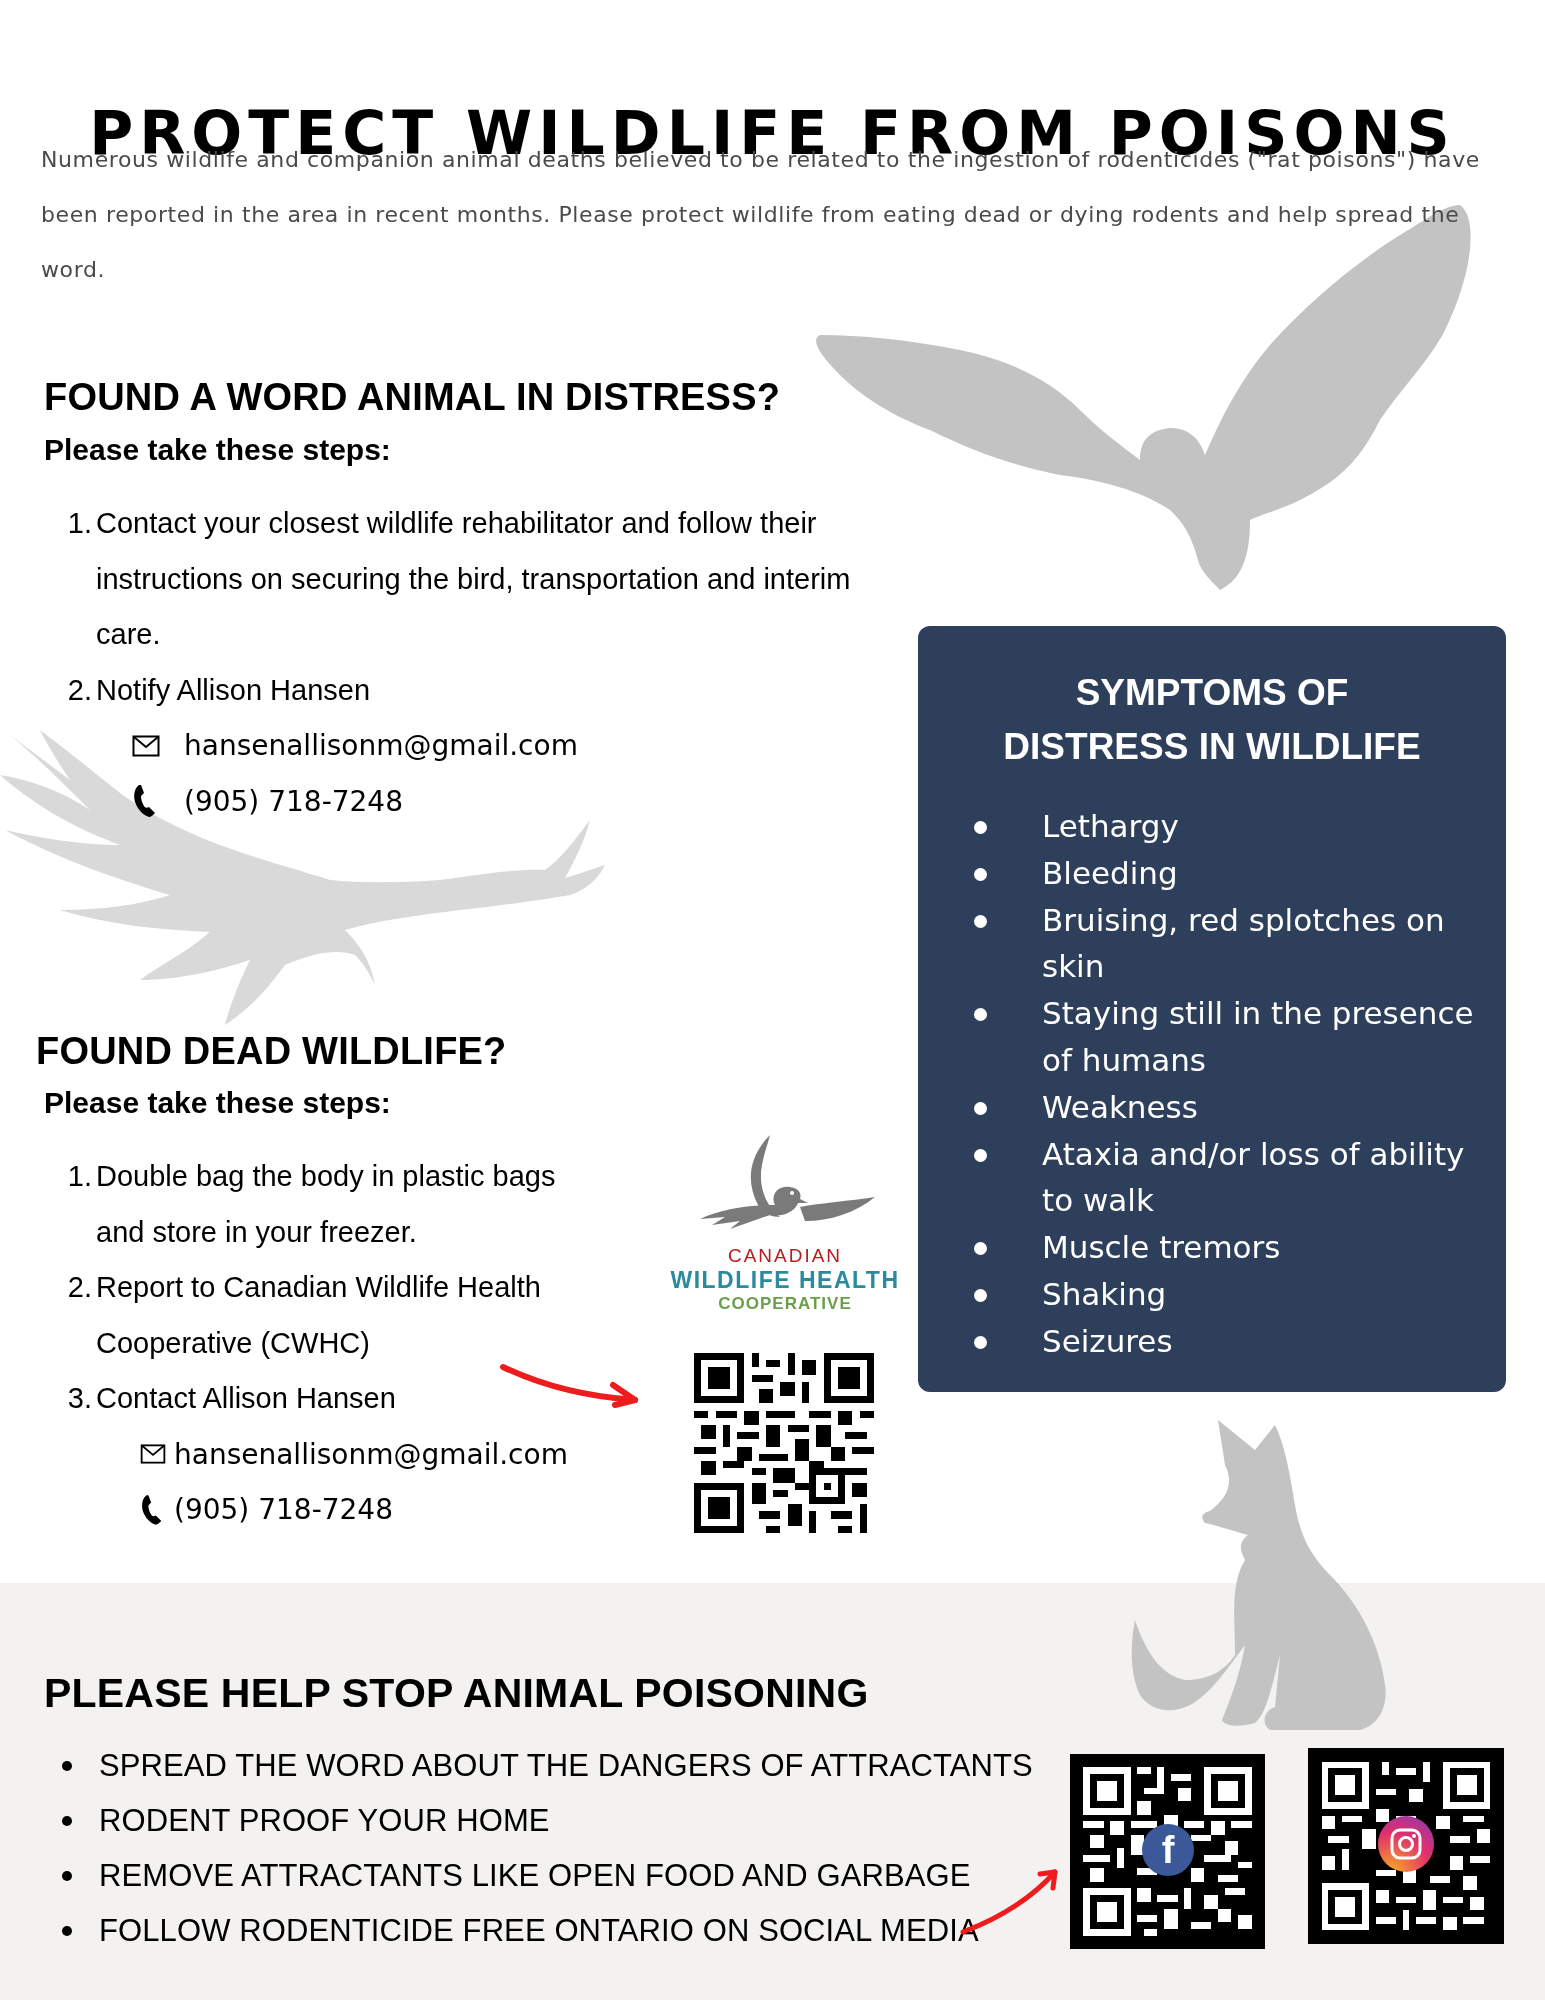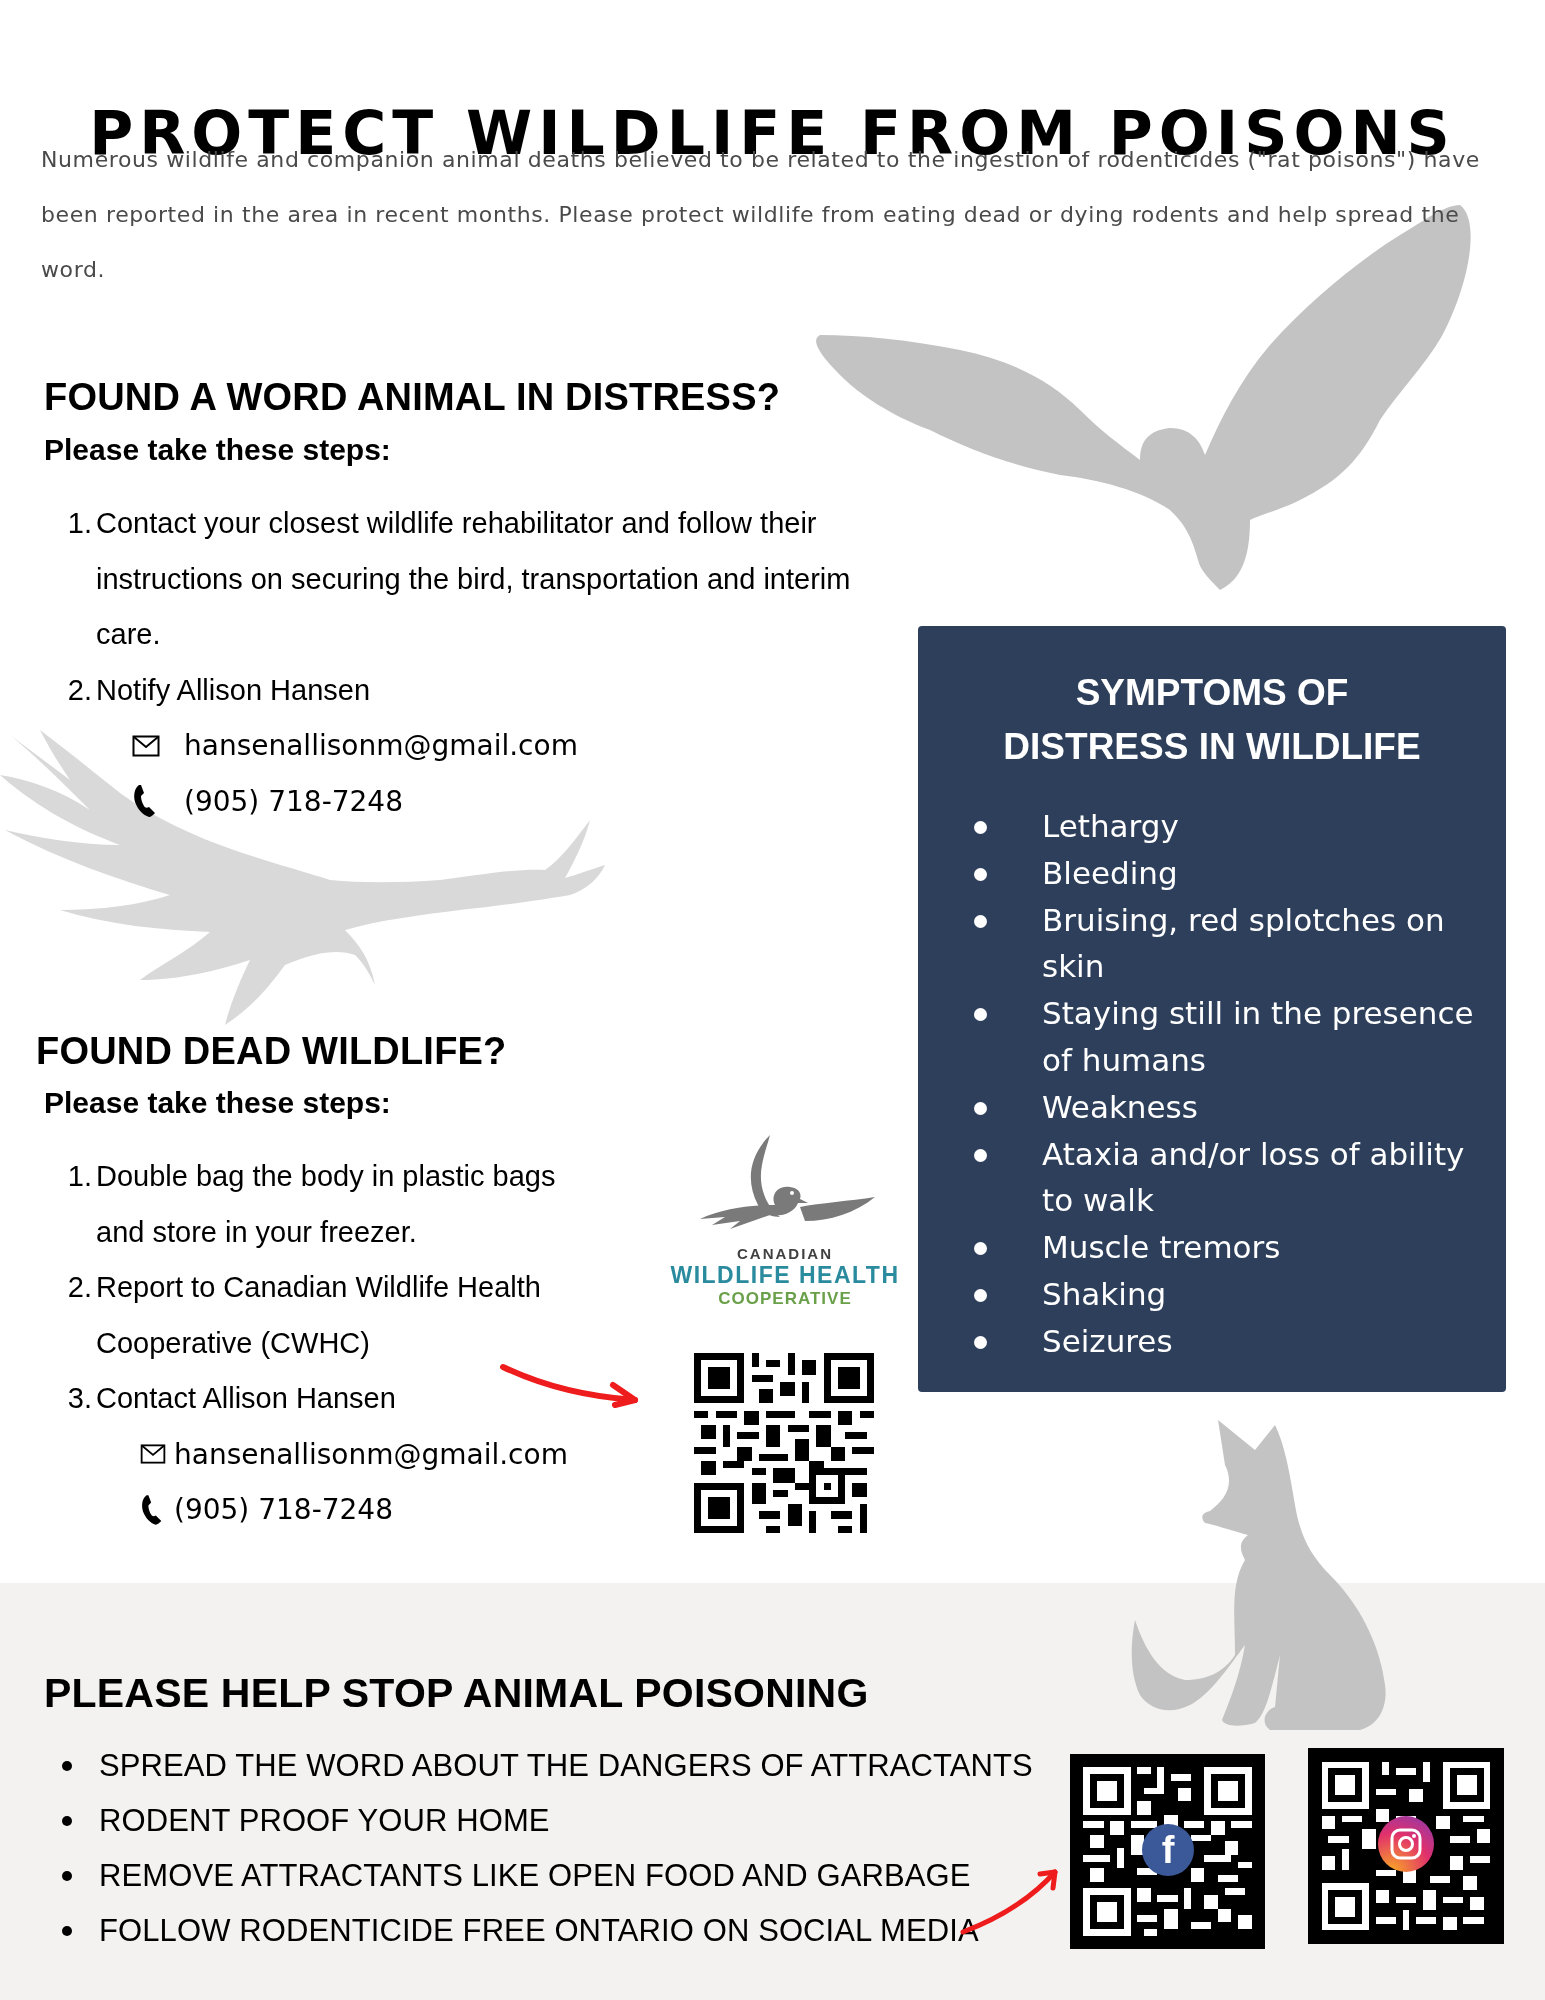--- a/index.html
+++ b/index.html
@@ -40,21 +40,21 @@
     .step .txt { flex: 1; }
     .contact {
       display: flex; align-items: center; height: 55.5px;
       font-family: "DejaVu Sans", sans-serif; font-size: 28px; color: #000;
     }
     .contact .ico { width: 36px; height: 36px; margin-right: 20px; display: flex; align-items: center; justify-content: center; }
 
     
     .card {
       left: 918px; top: 626px; width: 588px; height: 766px;
-      background: #2d3f5b; border-radius: 4px; z-index: 2; color: #fff;
+      background: #2d3f5b; border-radius: 12px; z-index: 2; color: #fff;
     }
     .card-title {
       position: absolute; left: 0; top: 40px; width: 100%; text-align: center;
       font-family: "Liberation Sans", sans-serif; font-weight: bold;
       font-size: 37px; line-height: 54px; color: #fff;
     }
     .card ul { position: absolute; left: 40px; top: 177px; width: 540px; list-style: none; }
     .card li {
       position: relative; padding-left: 84px;
       font-family: "DejaVu Sans", sans-serif; font-size: 31px; line-height: 46.8px; color: #fff;
@@ -72,21 +72,21 @@
       font-family: "Liberation Sans", sans-serif; font-size: 31px; line-height: 55px; color: #000;
       letter-spacing: 0.1px;
     }
     .bottom-list li::before {
       content: ""; position: absolute; left: 6px; top: 23px; width: 10px; height: 10px;
       border-radius: 50%; background: #000;
     }
 
     
     .cwhc-text { text-align: center; font-family: "Liberation Sans", sans-serif; font-weight: bold; }
-    .cwhc-1 { font-size: 15px; color: #404040; letter-spacing: 2px; font-weight: bold; }
+    .cwhc-1 { font-size: 19px; color: #b91c1c; letter-spacing: 2px; font-weight: normal; }
     .cwhc-2 { font-size: 23px; color: #2a8a9e; letter-spacing: 1.5px; }
     .cwhc-3 { font-size: 17px; color: #6aa04a; letter-spacing: 1px; }
 
     .qr { background: #000; z-index: 3; }
     .qr svg { display: block; }
     .social-badge {
       position: absolute; border-radius: 50%; display: flex; align-items: center; justify-content: center;
       color: #fff; font-family: "Liberation Sans", sans-serif; font-weight: bold;
     }
   </style>

